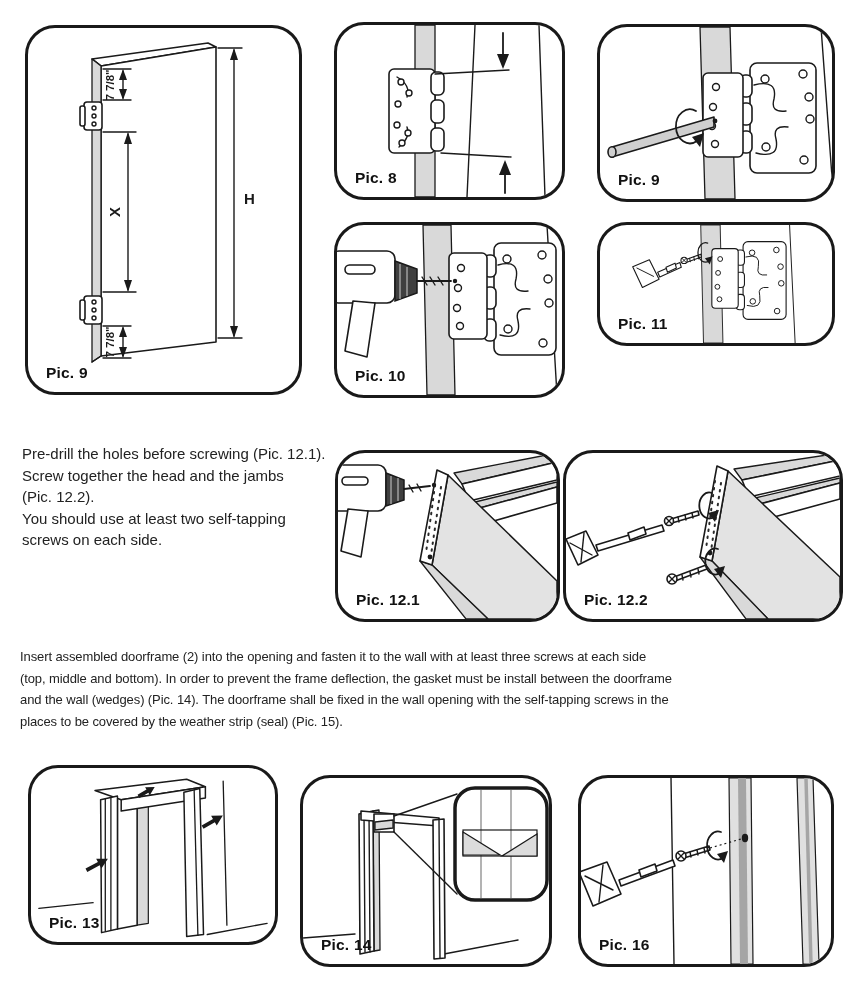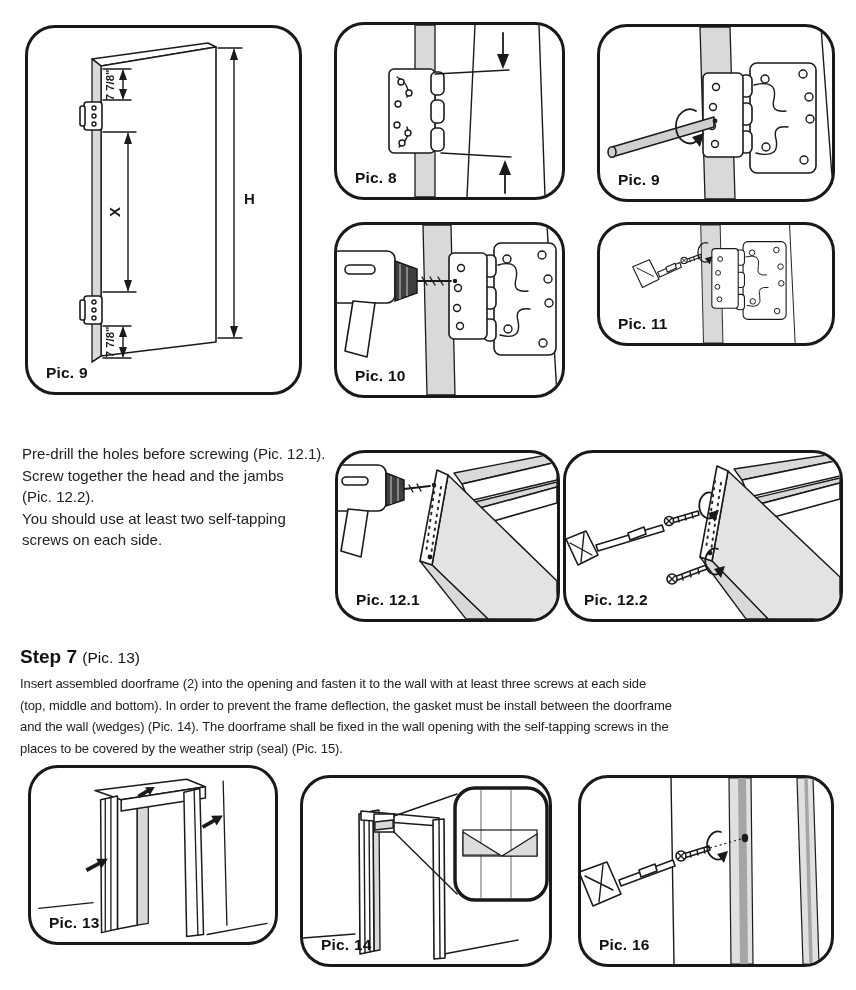--- a/index.html
+++ b/index.html
@@ -344,21 +344,20 @@
     </g>
     <g>
       <path class="ln2" d="M152,96 a10,13 0 1 0 2,24"></path>
       <polygon class="bk" points="148,116 159,113 155,125"></polygon>
     </g>
   </svg>
   <div class="plabel">Pic. 12.2</div>
 </div>
 
 <div class="step" id="step7">
-  <h2><span>Step 7</span> <span class="ref">(Pic. 13)</span></h2>
   <p>Insert assembled doorframe (2) into the opening and fasten it to the wall with at least three screws at each side
 (top, middle and bottom). In order to prevent the frame deflection, the gasket must be install between the doorframe
 and the wall (wedges) (Pic. 14). The doorframe shall be fixed in the wall opening with the self-tapping screws in the
 places to be covered by the weather strip (seal) (Pic. 15).</p>
 </div>
 
 <div class="panel" style="left:28px;top:765px;width:250px;height:180px">
   <svg viewBox="0 0 244 186">
     <line class="ln" x1="0" y1="150" x2="58" y2="144"></line>
     <line class="ln" x1="197" y1="14" x2="201" y2="168"></line>

